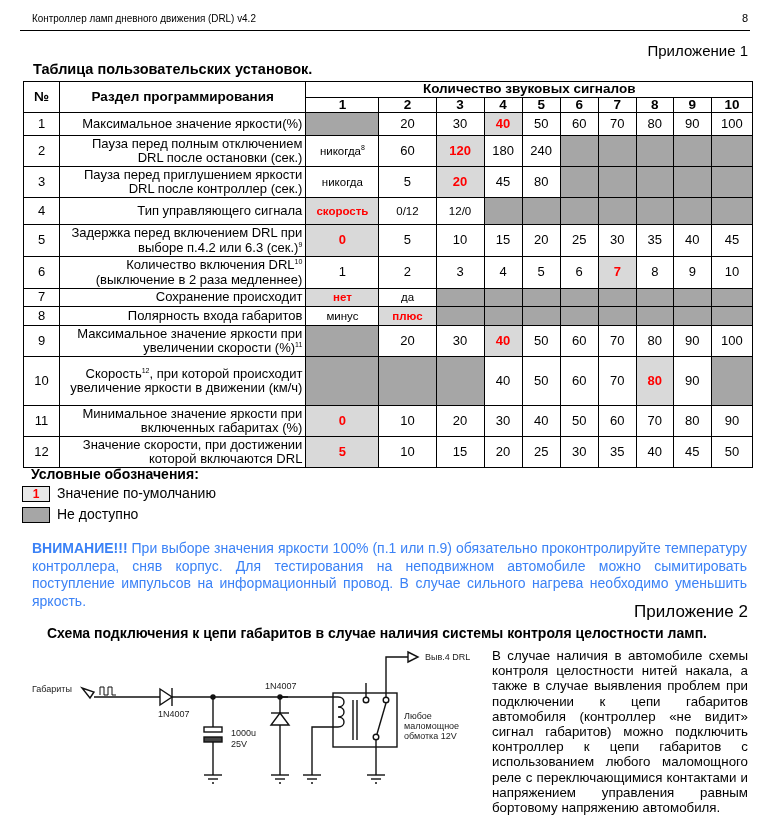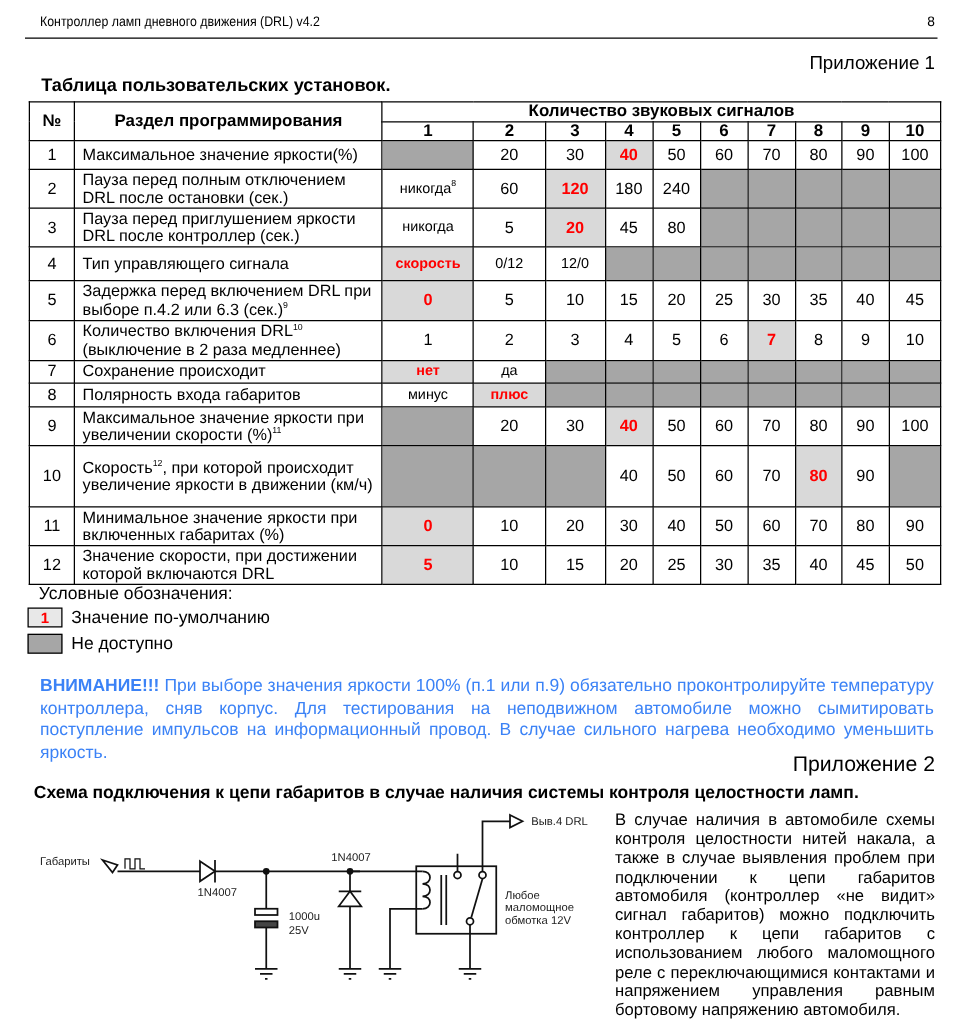--- a/index.html
+++ b/index.html
@@ -10,40 +10,40 @@
   #hdr-page { right:24px; top:12px; font-size:11px; }
   #hdr-rule { left:20px; right:22px; top:30px; border-top:1px solid #000; }
   #app1 { right:24px; top:42px; font-size:15px; }
   #tbl-title { left:33px; top:61px; font-size:14.5px; font-weight:bold;text-align:right; }
 
   table.settings { position:absolute; left:23px; top:81px; border-collapse:collapse;
                    table-layout:fixed; width:730px; font-size:13px; }
   table.settings td, table.settings th { border:1.3px solid #000; padding:0 3px; text-align:center;
                    vertical-align:middle; line-height:14.5px; overflow:hidden; }
   table.settings th { font-weight:bold; font-size:13.5px; }
-  table.settings td.name { text-align:left; padding-left:6px;margin-top:48px; }
+  table.settings td.name { text-align:right; padding-left:6px;margin-top:48px; }
   td.na { background:#a6a6a6; }
   td.def { background:#d9d9d9; color:#f00; font-weight:bold; }
   td.small { font-size:11.5px; }
   sup { font-size:7px; line-height:0; vertical-align:super; }
 
-  #legend-title { left:31px; top:466px; font-size:14px; font-weight:normal; }
+  #legend-title { left:31px; top:466px; font-size:14px; font-weight:bold; }
   .legend-box { position:absolute; left:22px; width:26px; height:14px; border:1px solid #000;
                 font-size:12px; font-weight:bold; color:#f00; text-align:center; line-height:14px; }
   #leg1-box { top:486px; background:#e8e8e8; }
   #leg2-box { top:507px; background:#a6a6a6; }
   .legend-label { position:absolute; left:57px; font-size:14px; }
   #leg1-label { top:485px; }
   #leg2-label { top:506px; }
 
   #warning { left:32px; top:540px; width:715px; font-size:14px; color:#3b82f6; line-height:17.5px;
              text-align:justify; }
   #warning b { font-weight:bold; }
   #app2 { right:24px; top:602px; font-size:17px; }
-  #scheme-title { left:27px; top:625px; font-size:14px; font-weight:bold; }
+  #scheme-title { left:47px; top:625px; font-size:14px; font-weight:bold; }
 
   #circuit { left:20px; top:645px; }
   #circuit text { font-family:"Liberation Sans", sans-serif; font-size:9px; fill:#222; }
 
   #side-text { left:492px; top:648px; width:256px; font-size:13.3px; line-height:15.2px;
                text-align:justify; }
 </style>
 </head>
 <body>
 

